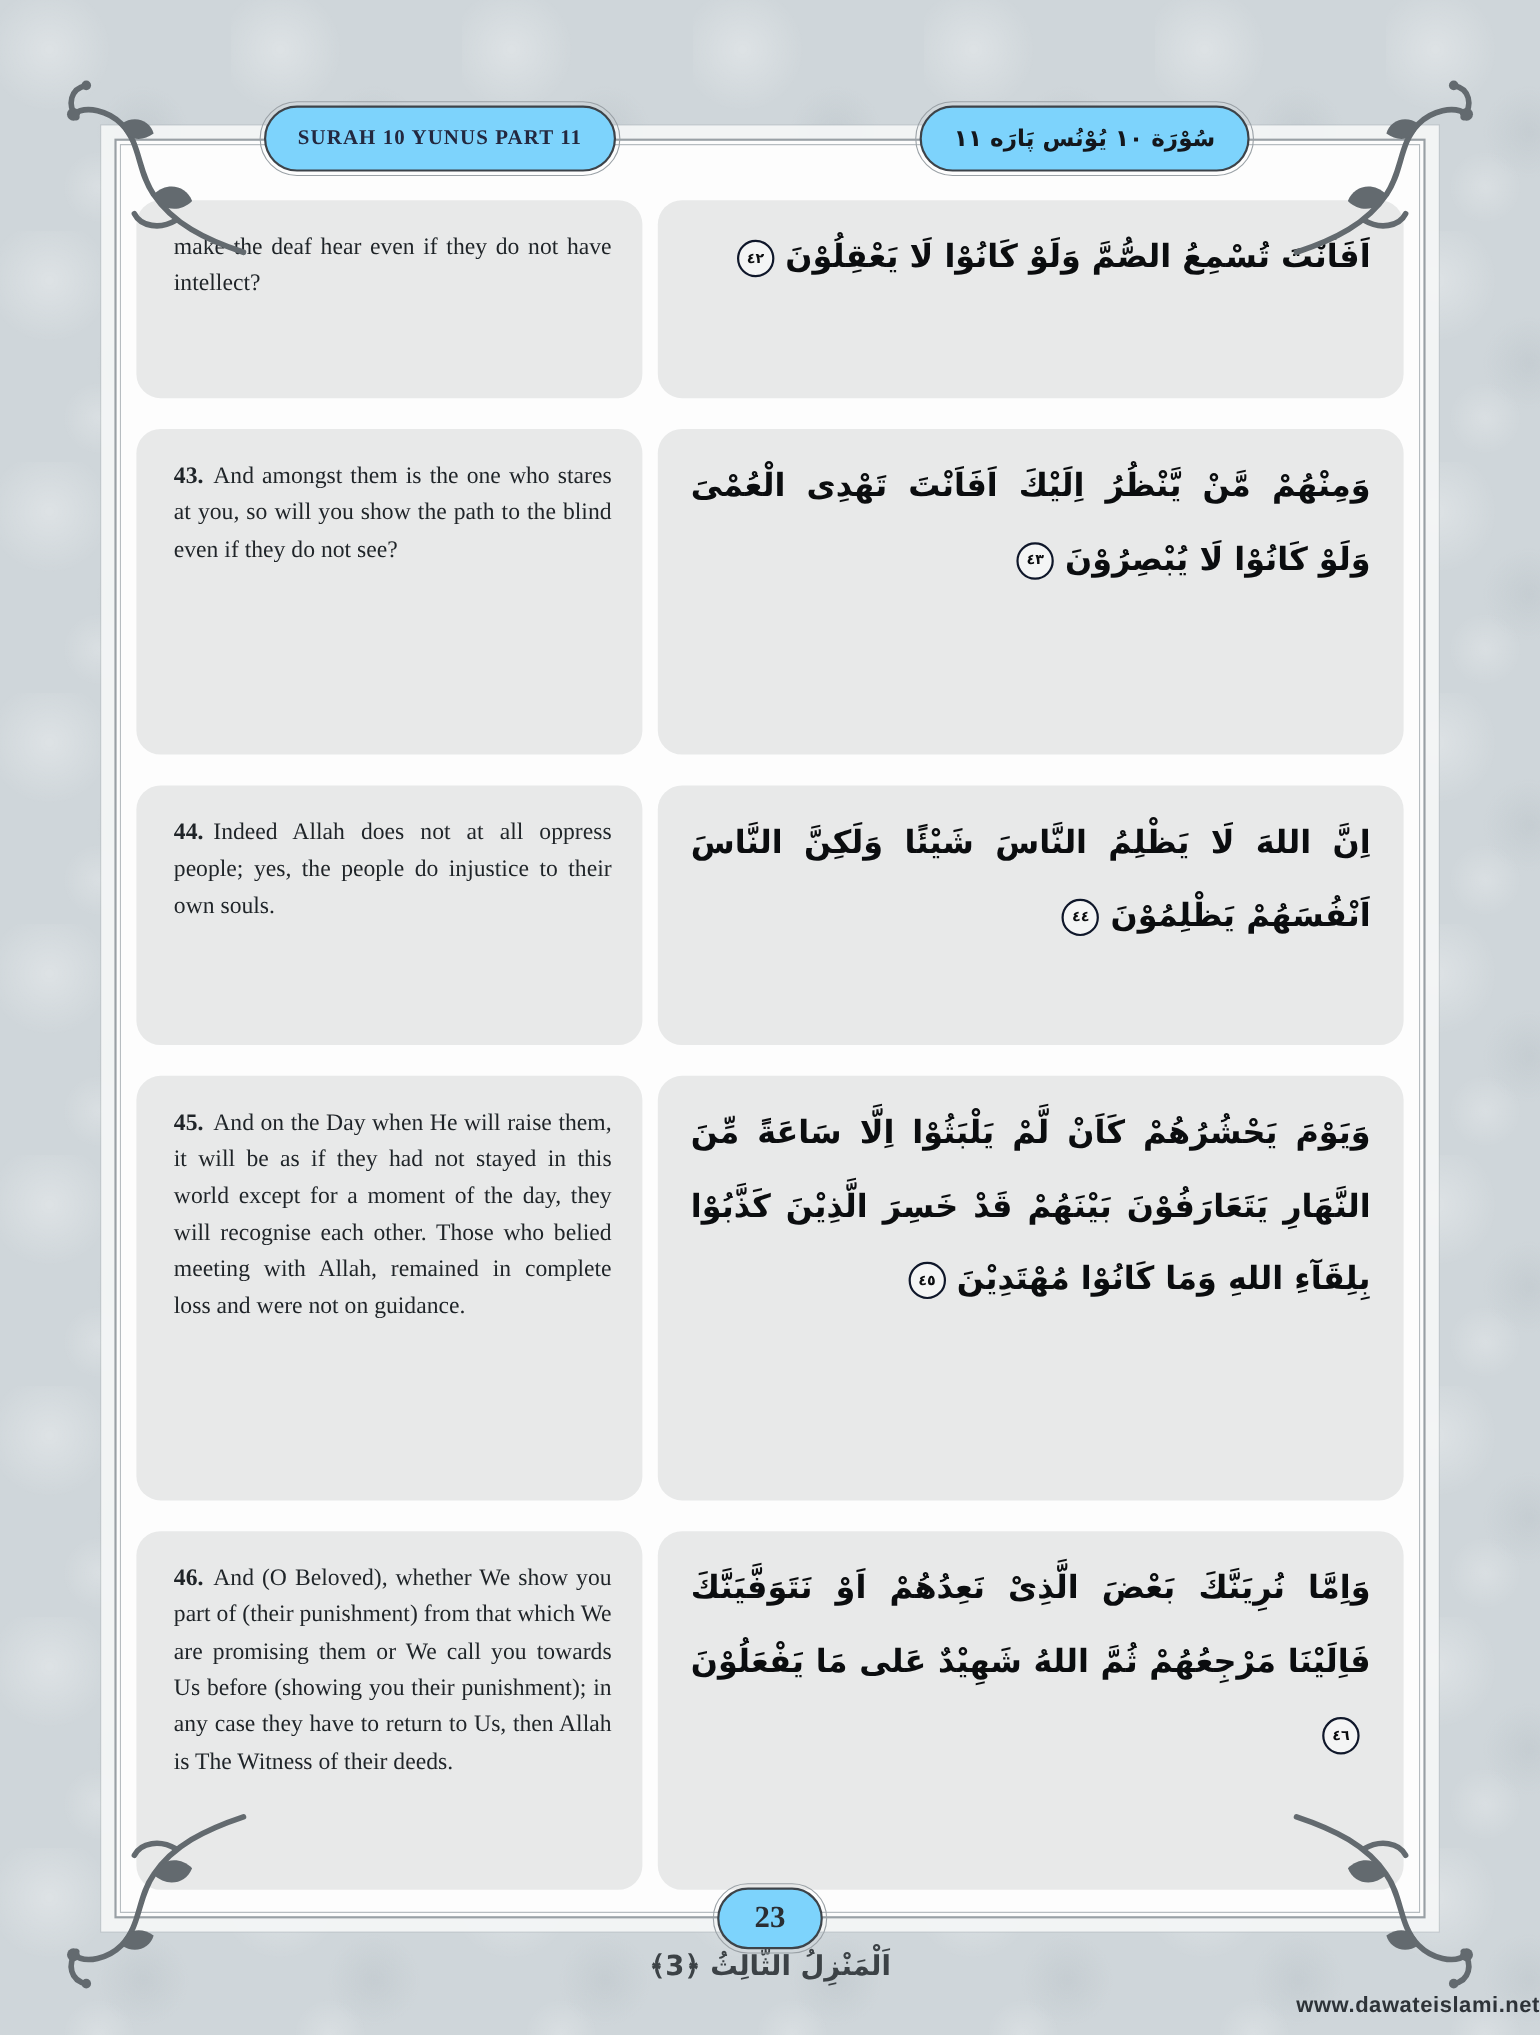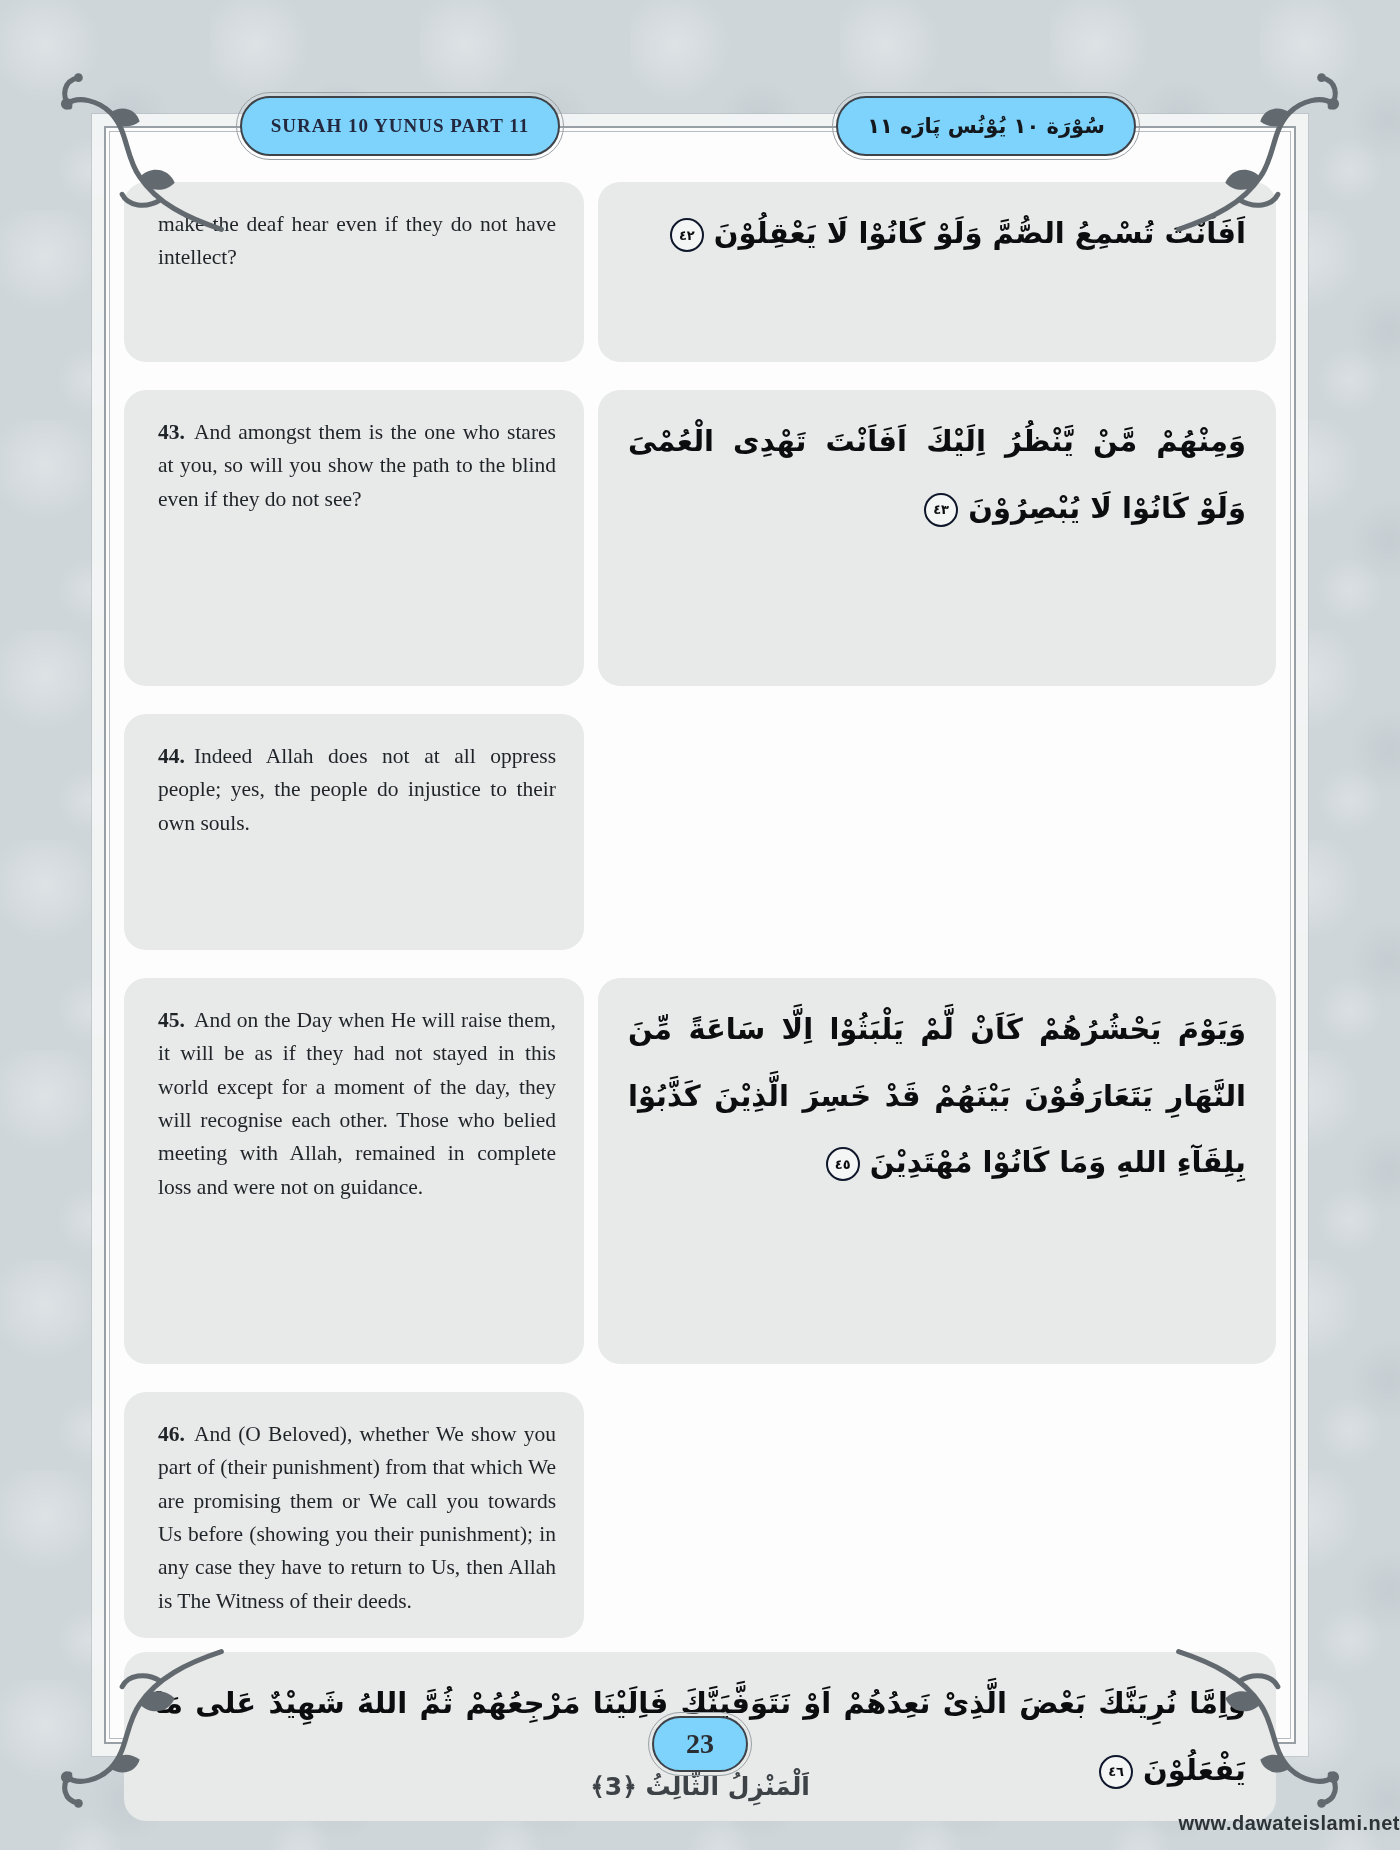--- a/index.html
+++ b/index.html
@@ -32,21 +32,21 @@
     display:flex;flex-direction:column;gap:28px;
   }
   .vrow{display:flex;gap:14px;align-items:stretch;}
   .box{background:#e8e9e9;border-radius:22px;box-sizing:border-box;}
   .col-en{flex:none;width:460px;padding:26px 28px 20px 34px;}
   .col-ar{flex:1;padding:18px 30px;direction:rtl;}
   .r1{min-height:180px;}
   .r2{min-height:296px;}
   .r3{min-height:236px;}
   .r4{min-height:386px;}
-  .r5{min-height:326px;flex-direction:column;}
+  .r5{min-height:326px;}
 
   .en-text{
     font-size:21.5px;line-height:1.55;color:#1f2428;
     text-align:justify;
   }
   .en-text b{font-weight:bold;margin-right:9px;}
   .en-text b:empty{display:none;}
 
   .ar-text{
     font-family:"DejaVu Sans",sans-serif;font-weight:bold;
@@ -173,20 +173,23 @@
       </div>
       <div class="box col-ar">
         <div class="ar-text"><span>وَمِنْهُمْ مَّنْ يَّنْظُرُ اِلَيْكَ اَفَاَنْتَ تَهْدِى الْعُمْىَ وَلَوْ كَانُوْا لَا يُبْصِرُوْنَ</span><span class="ayah">٤٣</span></div>
       </div>
     </div>
 
     <div class="vrow r3">
       <div class="box col-en">
         <div class="en-text"><b>44.</b><span>Indeed Allah does not at all oppress people; yes, the people do injustice to their own souls.</span></div>
       </div>
+      <div class="box col-ar">
+        <div class="ar-text"><span>اِنَّ اللهَ لَا يَظْلِمُ النَّاسَ شَيْئًا وَلَكِنَّ النَّاسَ اَنْفُسَهُمْ يَظْلِمُوْنَ</span><span class="ayah">٤٤</span></div>
+      </div>
     </div>
 
     <div class="vrow r4">
       <div class="box col-en">
         <div class="en-text"><b>45.</b><span>And on the Day when He will raise them, it will be as if they had not stayed in this world except for a moment of the day, they will recognise each other. Those who belied meeting with Allah, remained in complete loss and were not on guidance.</span></div>
       </div>
       <div class="box col-ar">
         <div class="ar-text"><span>وَيَوْمَ يَحْشُرُهُمْ كَاَنْ لَّمْ يَلْبَثُوْا اِلَّا سَاعَةً مِّنَ النَّهَارِ يَتَعَارَفُوْنَ بَيْنَهُمْ قَدْ خَسِرَ الَّذِيْنَ كَذَّبُوْا بِلِقَآءِ اللهِ وَمَا كَانُوْا مُهْتَدِيْنَ</span><span class="ayah">٤٥</span></div>
       </div>
     </div>

